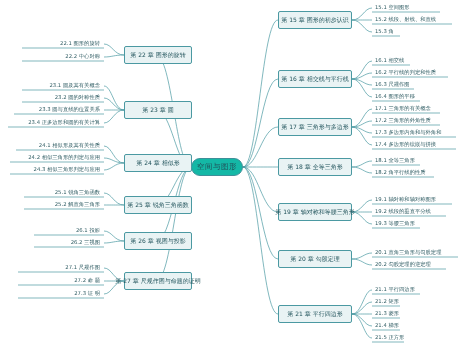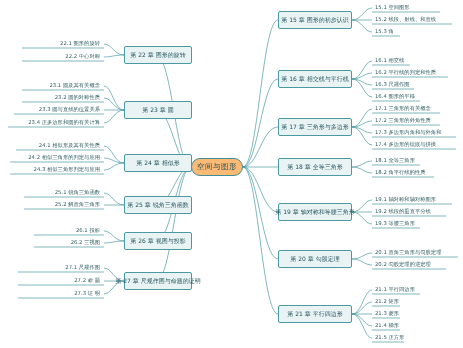--- a/index.html
+++ b/index.html
@@ -15,21 +15,21 @@
     position:absolute;
     box-sizing:border-box;
     display:flex;align-items:center;justify-content:center;
     text-align:center;
     line-height:1.05;
     white-space:nowrap;
     color:#2b4f55;
   }
   
   .root{
-    background:#fdba74;
+    background:#14b8a6;
     border:1px solid #3f8f99;
     border-radius:9px;
     color:#215058;
     font-size:7.5px;
     letter-spacing:0.5px;
   }
   
   .lvl2{
     background:#e9f3f4;
     border:1px solid #4b99a2;

